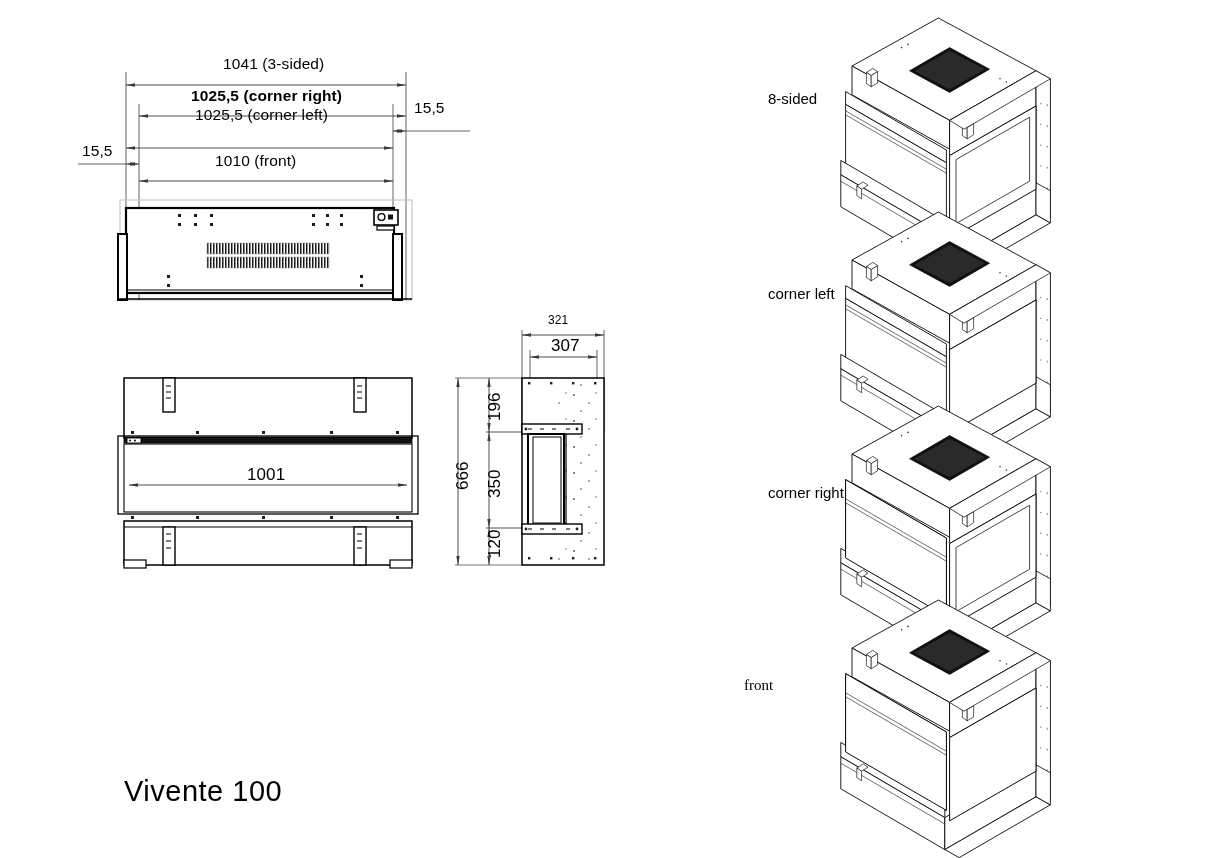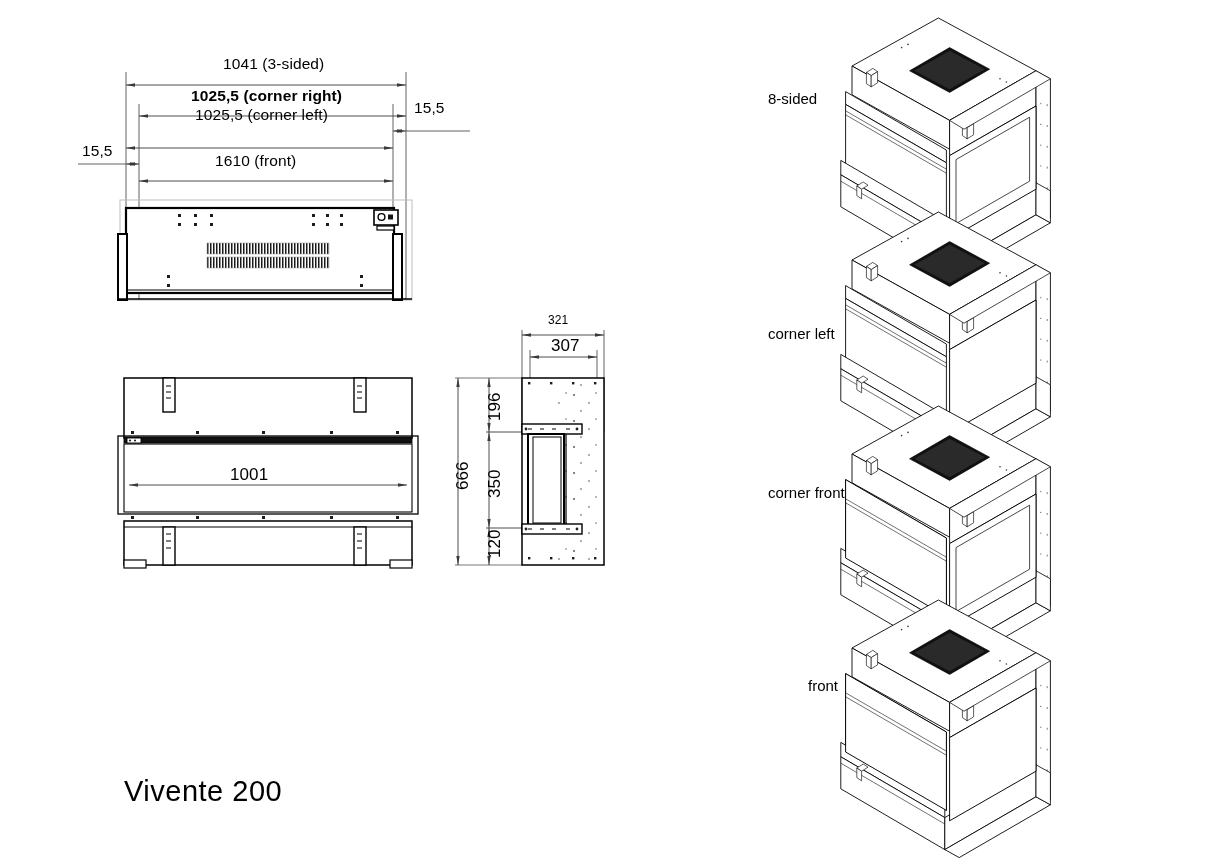--- a/index.html
+++ b/index.html
@@ -327,43 +327,43 @@
       <line x1="-8" y1="121" x2="118" y2="194" stroke="#000" stroke-width="0.7"></line>
     </g>
   </svg>
 
   <div class="txt dim-text" style="left:211px; top:56px;margin-left:12px;">1041  (3-sided)</div>
 
   <div class="txt dim-text" style="left:191px; top:88px;font-weight:bold;">1025,5  (corner right)</div>
 
   <div class="txt dim-text" style="left:195px; top:107px;">1025,5  (corner left)</div>
 
-  <div class="txt dim-text" style="left:215px; top:153px;">1610  (front)</div>
+  <div class="txt dim-text" style="left:215px; top:153px;">1010  (front)</div>
 
   <div class="txt dim-text" style="left:414px; top:100px;">15,5</div>
 
   <div class="txt dim-text" style="left:82px; top:143px;">15,5</div>
 
-  <div class="txt dim-text" style="left:230px; top:466px; font-size:17px;">1001</div>
+  <div class="txt dim-text" style="left:247px; top:466px; font-size:17px;">1001</div>
 
   <div class="txt dim-text" style="left:548px; top:314px; font-size:12px;">321</div>
 
   <div class="txt dim-text" style="left:551px; top:337px; font-size:17px;text-align:right;">307</div>
 
   <div class="txt dim-text-v" style="left:454px; top:490px; font-size:17px;">666</div>
 
   <div class="txt dim-text-v" style="left:486px; top:421px; font-size:17px;">196</div>
 
   <div class="txt dim-text-v" style="left:486px; top:498px; font-size:17px;">350</div>
 
   <div class="txt dim-text-v" style="left:486px; top:558px; font-size:17px;">120</div>
 
   <div class="txt view-label" style="left:768px; top:91px;">8-sided</div>
 
-  <div class="txt view-label" style="left:768px; top:286px;margin-top:40px;">corner left</div>
-
-  <div class="txt view-label" style="left:768px; top:485px;">corner front</div>
-
-  <div class="txt view-label" style="left:808px; top:678px;">front</div>
-
-  <div class="txt title-text" style="left:124px; top:777px;">Vivente 200</div>
+  <div class="txt view-label" style="left:768px; top:286px;">corner left</div>
+
+  <div class="txt view-label" style="left:768px; top:485px;">corner right</div>
+
+  <div class="txt view-label" style="left:744px; top:678px;font-family:Liberation Serif, serif;">front</div>
+
+  <div class="txt title-text" style="left:124px; top:777px;">Vivente 100</div>
 
 </div>
 
 </body></html>

